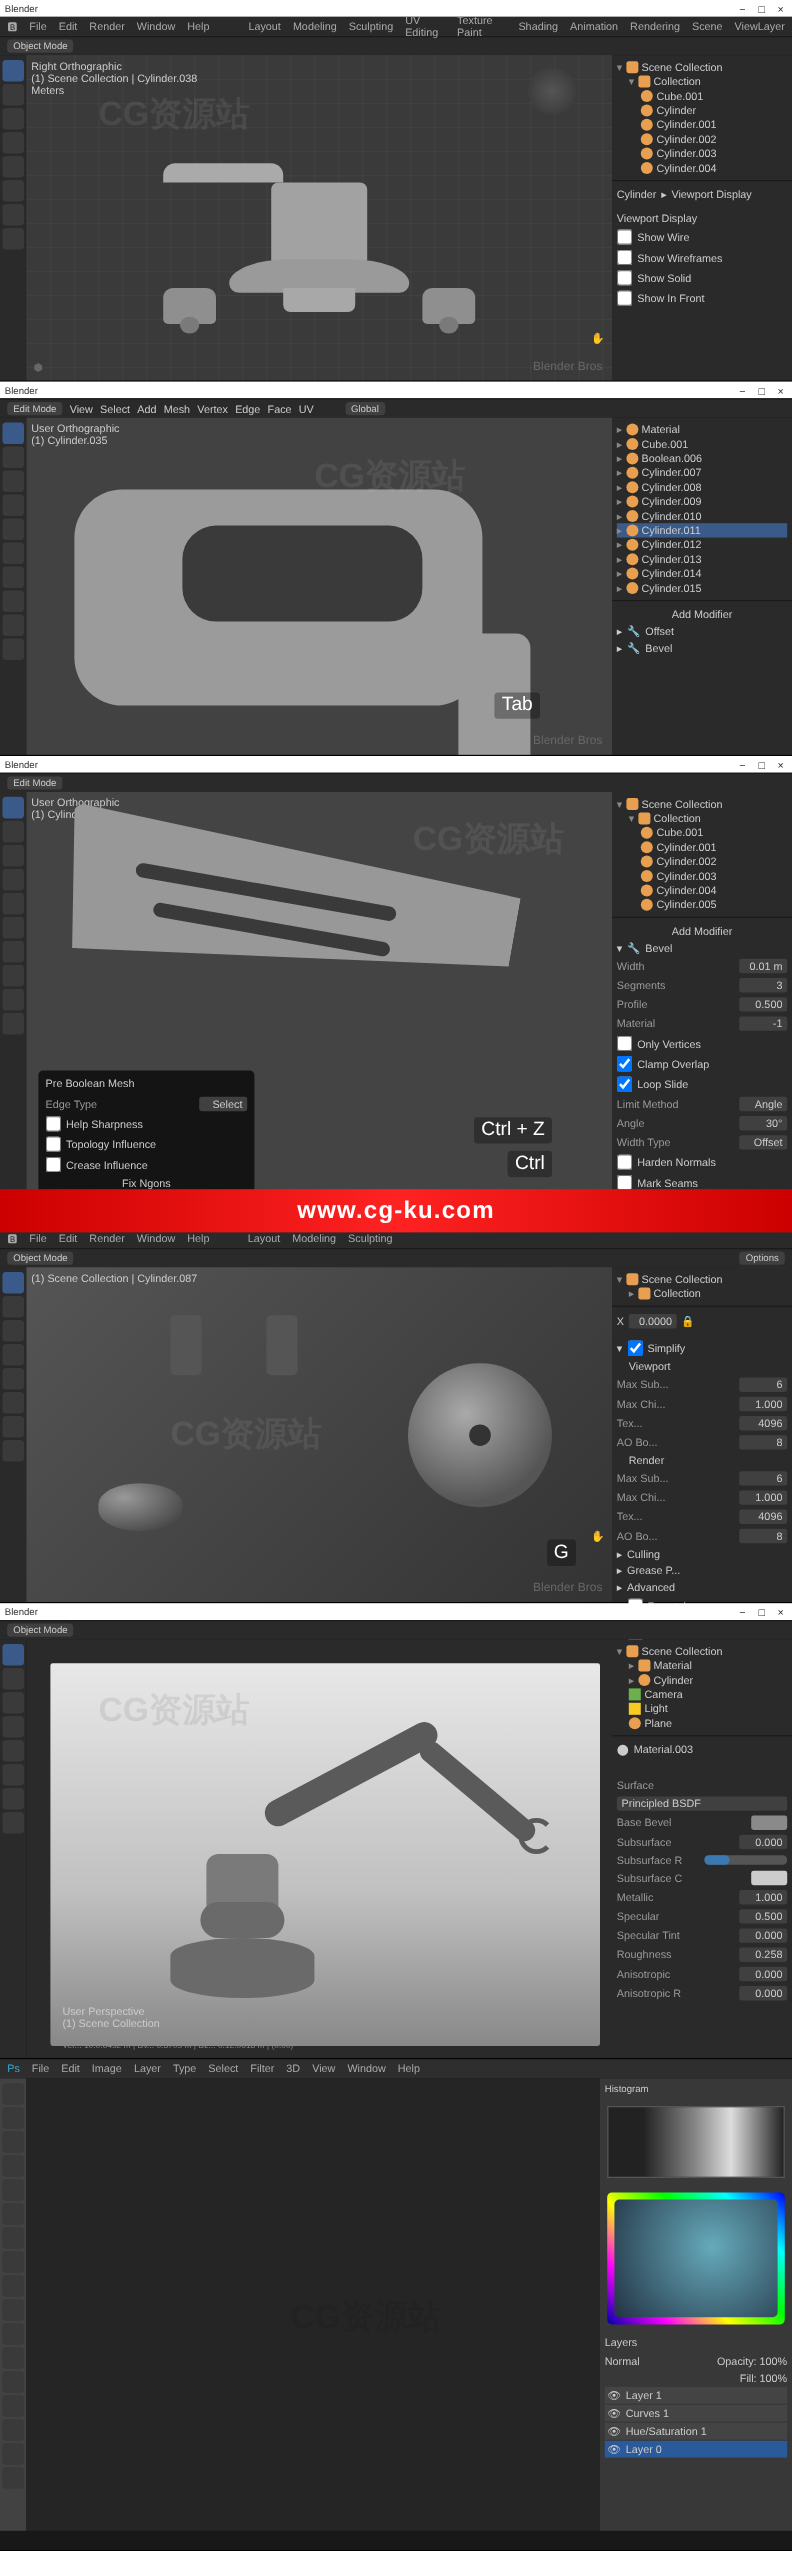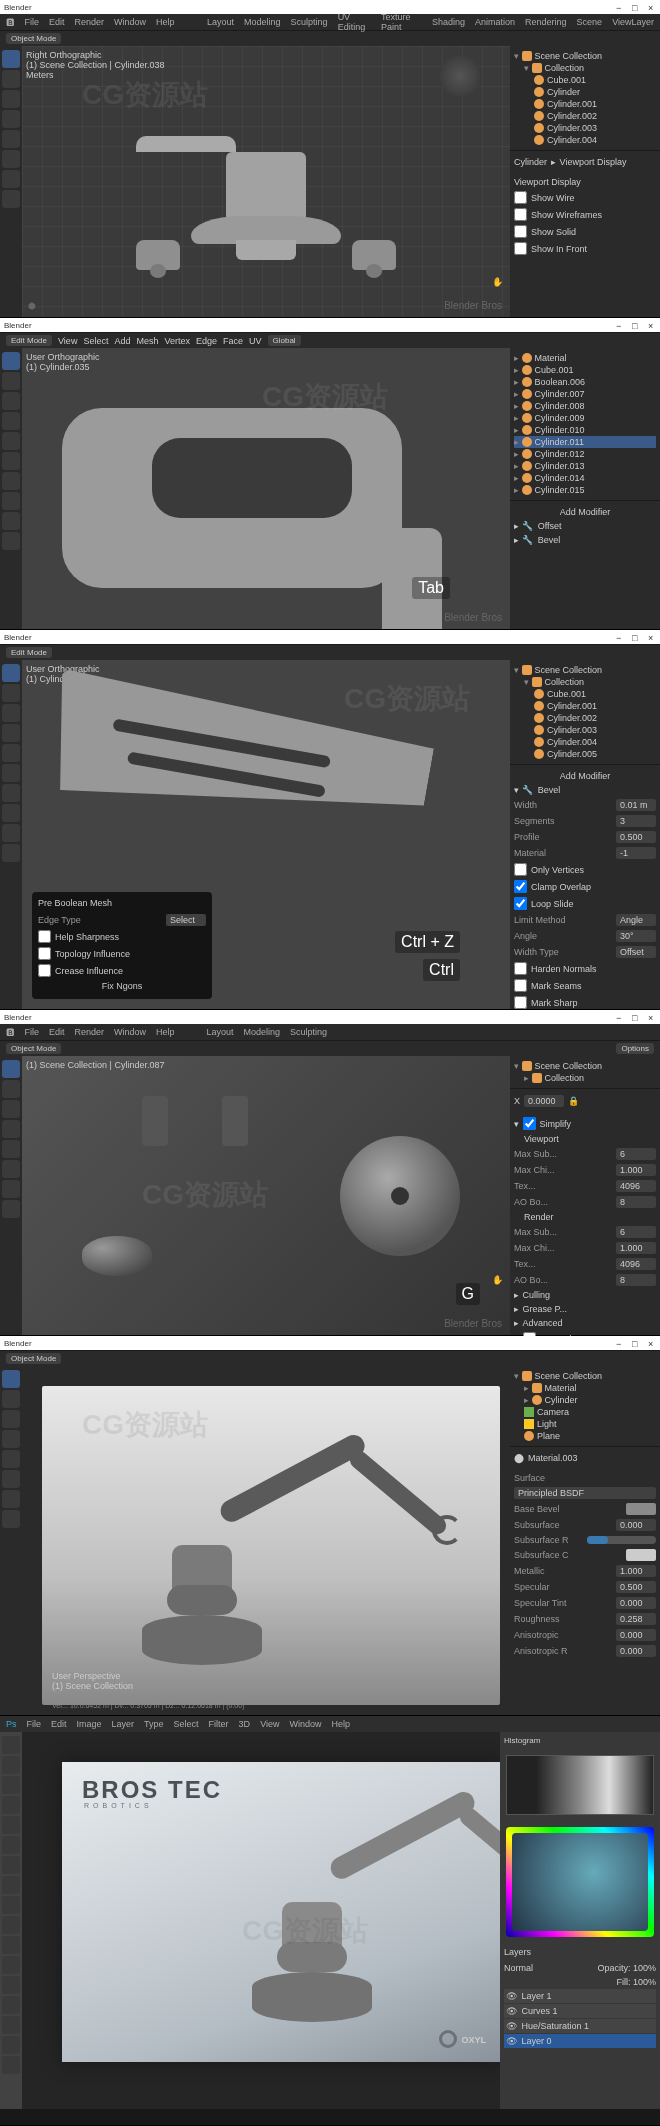--- a/index.html
+++ b/index.html
@@ -23,21 +23,21 @@
 .tree-item{display:flex;align-items:center;gap:3px;padding:1px 0}
 .tree-item .tri{color:#888}
 .ico{width:10px;height:10px;display:inline-block}
 .ico-col{background:#e8a050;border-radius:2px}
 .ico-obj{background:#e8a050;border-radius:50%}
 .ico-cam{background:#6ab04c}
 .ico-light{background:#f9ca24}
 .props{flex:1;padding:4px;font-size:8px;border-top:1px solid #1a1a1a}
 .proprow{display:flex;align-items:center;gap:4px;padding:2px 0}
 .proprow .lbl{flex:1;color:#999}
-.proprow .val{background:#404040;padding:1px 4px;border-radius:2px;min-width:40px;}
+.proprow .val{background:#404040;padding:1px 4px;border-radius:2px;min-width:40px;text-align:right}
 .slider{height:8px;background:#555;border-radius:4px;flex:1;position:relative}
 .slider::after{content:"";position:absolute;left:0;top:0;height:100%;width:30%;background:#3a7ab0;border-radius:4px}
 .navgizmo{position:absolute;right:30px;top:10px;width:40px;height:40px;border-radius:50%;background:radial-gradient(circle,#555,#333)}
 .keyhint{position:absolute;font-size:16px;color:#fff;background:rgba(0,0,0,.3);padding:2px 6px;border-radius:3px}
 .wm{position:absolute;color:rgba(255,255,255,.08);font-size:28px;font-weight:bold;pointer-events:none}
 .bros-logo{position:absolute;right:8px;bottom:6px;font-size:10px;color:#666}
 .infobar{position:absolute;left:4px;top:4px;font-size:8px;color:#bbb}
 .grid-bg{background-image:linear-gradient(rgba(255,255,255,.04) 1px,transparent 1px),linear-gradient(90deg,rgba(255,255,255,.04) 1px,transparent 1px);background-size:20px 20px}
 
 
@@ -251,21 +251,21 @@
   <div class="topbar">
     <span class="chip">Edit Mode</span>
     <span>View</span>
     <span>Select</span>
     <span>Add</span>
     <span>Mesh</span>
     <span>Vertex</span>
     <span>Edge</span>
     <span>Face</span>
     <span>UV</span>
-    <span class="chip" style="">Global</span>
+    <span class="chip" style="margin-left:20px">Global</span>
   </div>
   <div class="main" style="height:calc(100% - 30px)">
     <div class="toolcol">
       <div class="toolbtn active"></div>
       <div class="toolbtn"></div>
       <div class="toolbtn"></div>
       <div class="toolbtn"></div>
       <div class="toolbtn"></div>
       <div class="toolbtn"></div>
       <div class="toolbtn"></div>
@@ -541,20 +541,23 @@
             <span class="lbl">Inner</span>
             <span class="val">Sharp</span>
           </div>
         <div class="proprow">
             <span class="lbl">Spread</span>
             <span class="val">0.1 m</span>
           </div>
       </div>
     </div>
   </div>
+  <div class="redband" style="bottom:-18px">
+      <span>www.cg-ku.com</span>
+    </div>
 </div>
 
 <div class="panel" id="p4">
   <div class="titlebar">
       <span>Blender</span>
       <div class="winbtns">
         <div>−</div>
         <div>□</div>
         <div>×</div>
       </div>
@@ -769,21 +772,21 @@
         <div class="tree-item" style="padding-left:10px">
             <span class="ico ico-obj"></span>
             <span>Plane</span>
           </div>
       </div>
       <div class="props">
         <div class="proprow">
             <span>⬤</span>
             <span class="chip">Material.003</span>
           </div>
-        <div class="proprow" style="margin-top:6px">
+        <div class="proprow" style="margin-top:16px">
             <span class="lbl">Surface</span>
           </div>
         <div class="proprow">
             <span class="val" style="flex:1;text-align:left">Principled BSDF</span>
           </div>
         <div class="proprow">
             <span class="lbl">Base Bevel</span>
             <span style="width:30px;height:12px;background:#8a8a8a;border-radius:2px"></span>
           </div>
         <div class="proprow">
@@ -856,33 +859,20 @@
       <div class="toolbtn"></div>
       <div class="toolbtn"></div>
       <div class="toolbtn"></div>
       <div class="toolbtn"></div>
       <div class="toolbtn"></div>
       <div class="toolbtn"></div>
       <div class="toolbtn"></div>
       <div class="toolbtn"></div>
     </div>
     <div class="viewport" style="background:#252525">
-      <div class="ps-canvas">
-        <div class="brostec">BROS TEC</div>
-        <div style="position:absolute;left:22px;top:40px;font-size:7px;letter-spacing:4px;color:#6a7278">ROBOTICS</div>
-        <div class="robo6">
-          <div class="r5cyl" style="background:#8a8a8a"></div>
-          <div class="r5joint" style="background:#7a7a7a"></div>
-          <div class="r5base" style="background:#727272"></div>
-          <div class="r5arm1" style="background:#828282"></div>
-          <div class="r5arm2" style="background:#828282"></div>
-
-        </div>
-        <div class="oxyl"><span class="oxyl-ring"></span><span>OXYL</span></div>
-      </div>
       <div class="wm" style="left:220px;top:180px;color:rgba(0,0,0,.06)">CG资源站</div>
     </div>
     <div class="ps-right">
       <div style="padding:4px;font-size:8px">Histogram</div>
       <div class="histo"></div>
       <div class="colorpick"></div>
       <div class="layers">
         <div style="margin-bottom:4px">Layers</div>
         <div class="proprow">
             <span class="chip">Normal</span>

